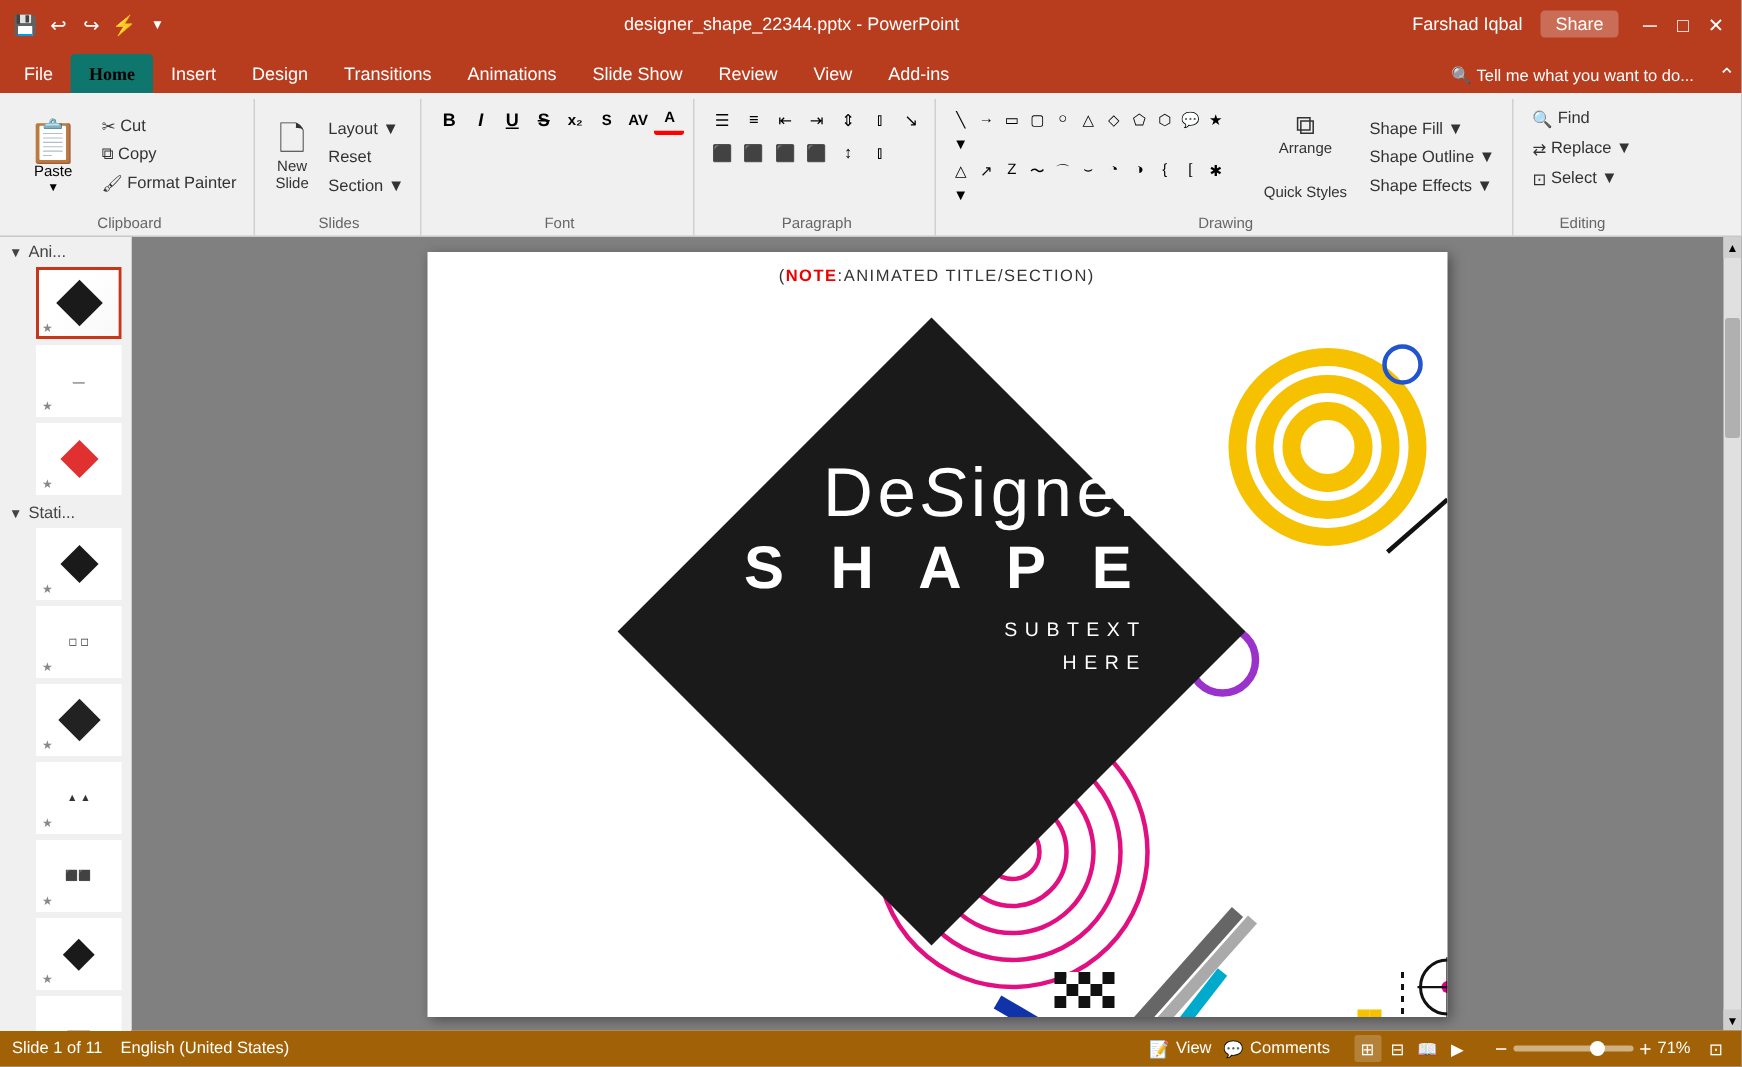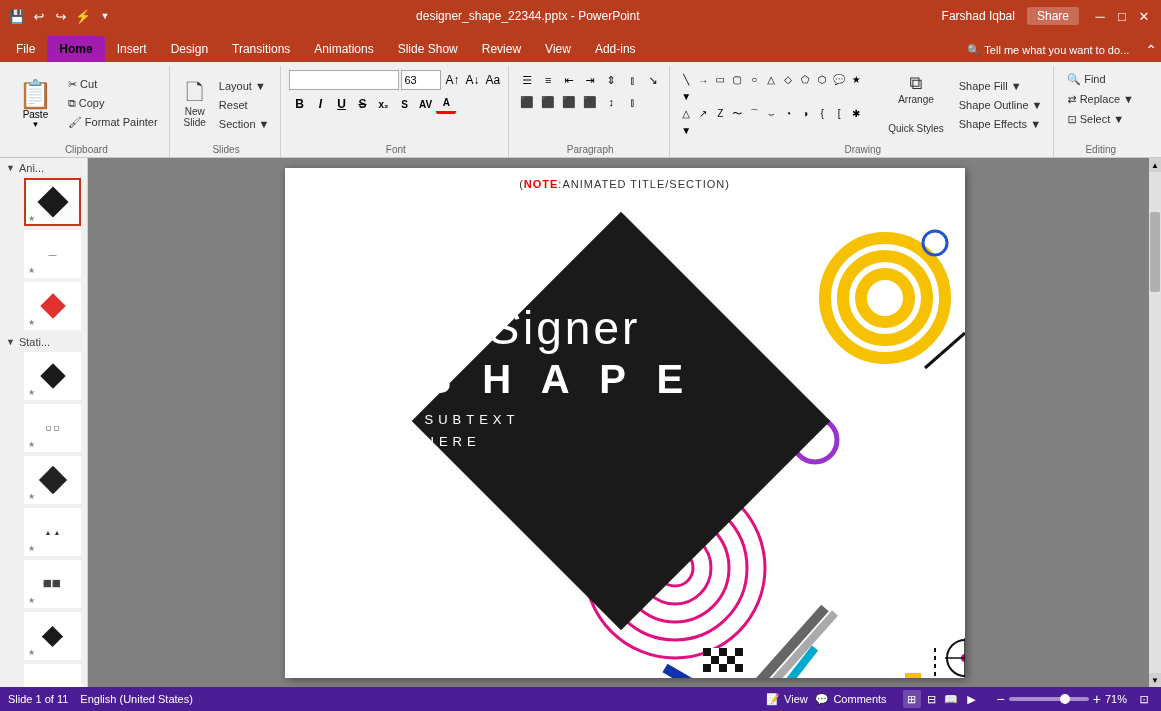--- a/index.html
+++ b/index.html
@@ -17,21 +17,21 @@
     .title-right-controls span { width: 18px; height: 18px; display: flex; align-items: center; justify-content: center; cursor: pointer; font-size: 13px; }
 
     
     .tab-bar {
       height: 30px; background: #b83c1e; display: flex; align-items: flex-end; padding: 0 4px;
     }
     .tab-item {
       padding: 4px 12px; cursor: pointer; color: #fff; font-size: 12px; border-radius: 3px 3px 0 0;
       height: 26px; display: flex; align-items: center;
     }
-    .tab-item.active { background: #a21caf; color: #000; font-weight: 600; }
+    .tab-item.active { background: #0f766e; color: #000; font-weight: 600; font-family: Liberation Serif, serif; }
     .tab-right { margin-left: auto; display: flex; align-items: center; gap: 8px; color: #fff; font-size: 12px; padding-bottom: 4px; }
 
     
     .ribbon {
       height: 96px; background: #f0f0f0; border-bottom: 1px solid #c8c8c8; display: flex; align-items: stretch;
       padding: 4px 4px 0 4px; gap: 2px;
     }
     .ribbon-group {
       display: flex; flex-direction: column; align-items: flex-start; padding: 0 6px; border-right: 1px solid #d0d0d0;
       min-width: fit-content;
@@ -65,21 +65,21 @@
     .paste-btn { display: flex; flex-direction: column; align-items: center; justify-content: center; padding: 2px 8px; cursor: pointer; border-radius: 3px; font-size: 11px; height: 60px; }
     .paste-icon { font-size: 28px; line-height: 1; }
     .paste-label { font-size: 10px; }
     .small-clip { display: flex; flex-direction: column; gap: 1px; justify-content: center; }
 
     
     .shape-btns { display: flex; flex-direction: column; gap: 1px; justify-content: space-between; }
 
     
     .status-bar {
-      height: 24px; background: #4c1d95; display: flex; align-items: center;
+      height: 24px; background: #a16207; display: flex; align-items: center;
       padding: 0 8px; gap: 8px; color: #fff; font-size: 11px;
       position: absolute; bottom: 0; left: 0; right: 0;
     }
     .status-bar .status-left { display: flex; align-items: center; gap: 12px; }
     .status-bar .status-right { margin-left: auto; display: flex; align-items: center; gap: 8px; }
     .zoom-slider { width: 80px; height: 4px; background: rgba(255,255,255,0.5); border-radius: 2px; position: relative; cursor: pointer; }
     .zoom-thumb { width: 10px; height: 10px; background: white; border-radius: 50%; position: absolute; top: -3px; left: 70%; transform: translateX(-50%); }
 
     
     .main-area { display: flex; height: calc(711px - 32px - 30px - 96px - 24px); }
@@ -192,27 +192,20 @@
         <div class="r-btn-sm">Layout ▼</div>
         <div class="r-btn-sm">Reset</div>
         <div class="r-btn-sm">Section ▼</div>
       </div>
     </div>
     <div class="ribbon-group-label">Slides</div>
   </div>
 
   <div class="ribbon-group">
     <div style="display:flex; flex-direction:column; gap:2px; padding-top:4px;">
-      <div class="font-row">
-        <input class="font-select" type="text" value="" style="">
-        <input class="font-size-select" type="text" value="63" style="">
-        <span style="font-size:12px; cursor:pointer; padding:0 2px;">A↑</span>
-        <span style="font-size:12px; cursor:pointer; padding:0 2px;">A↓</span>
-        <span style="font-size:12px; cursor:pointer; padding:0 2px;">Aa</span>
-      </div>
       <div class="format-row">
         <div class="fmt-btn">
             <b>B</b>
           </div>
         <div class="fmt-btn">
             <i>I</i>
           </div>
         <div class="fmt-btn">
             <u>U</u>
           </div>
@@ -527,21 +520,21 @@
 
         <rect x="620" y="505" width="8" height="6" fill="#f5c100"></rect>
         <rect x="628" y="505" width="8" height="6" fill="#f5c100"></rect>
 
         <rect x="320" y="282" width="60" height="7" fill="#2255cc"></rect>
 
         <rect x="395" y="196" width="12" height="12" fill="#111" transform="rotate(45,401,202)"></rect>
       </svg>
 
       <div style="position:absolute; top:105px; left:188px; width:296px; height:296px; background:#1a1a1a; transform:rotate(45deg); z-index:5;"></div>
-      <div style="position:absolute; top:135px; left:140px; width:340px; text-align:left; z-index:10; color:white;">
+      <div style="position:absolute; top:135px; left:140px; width:340px; text-align:right; z-index:10; color:white;">
         <div style="font-size:46px; font-weight:300; letter-spacing:3px; line-height:1.1;">
           De<span style="font-style:italic;">S</span>igner
         </div>
         <div style="font-size:40px; font-weight:bold; letter-spacing:10px; line-height:1.3;">S H A P E</div>
         <div style="font-size:13px; letter-spacing:5px; line-height:1.7; margin-top:4px;">SUBTEXT<br>HERE</div>
       </div>
 
     </div>
 
     <div style="position:absolute; right:0; top:0; bottom:0; width:12px; background:#e0e0e0; display:flex; flex-direction:column;">

